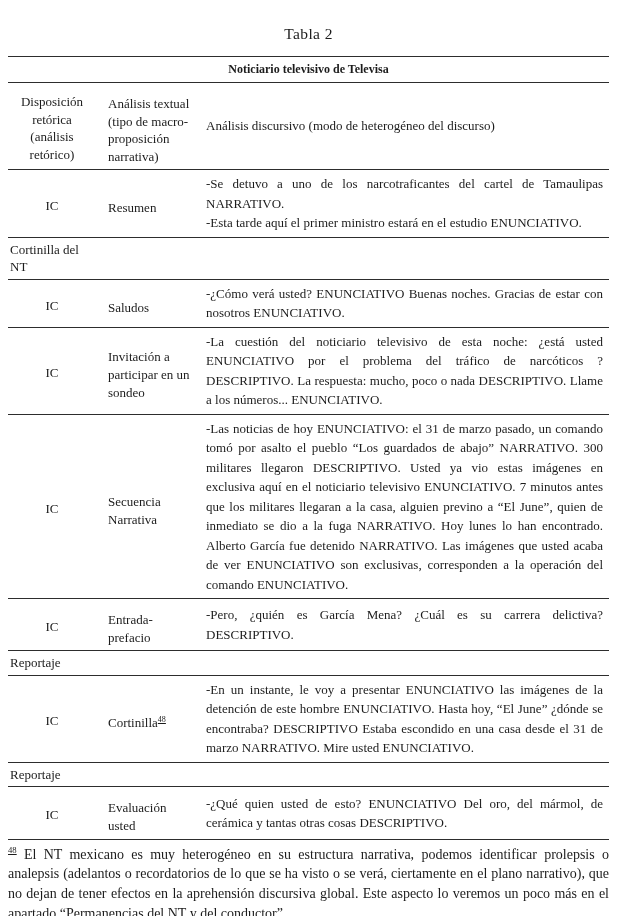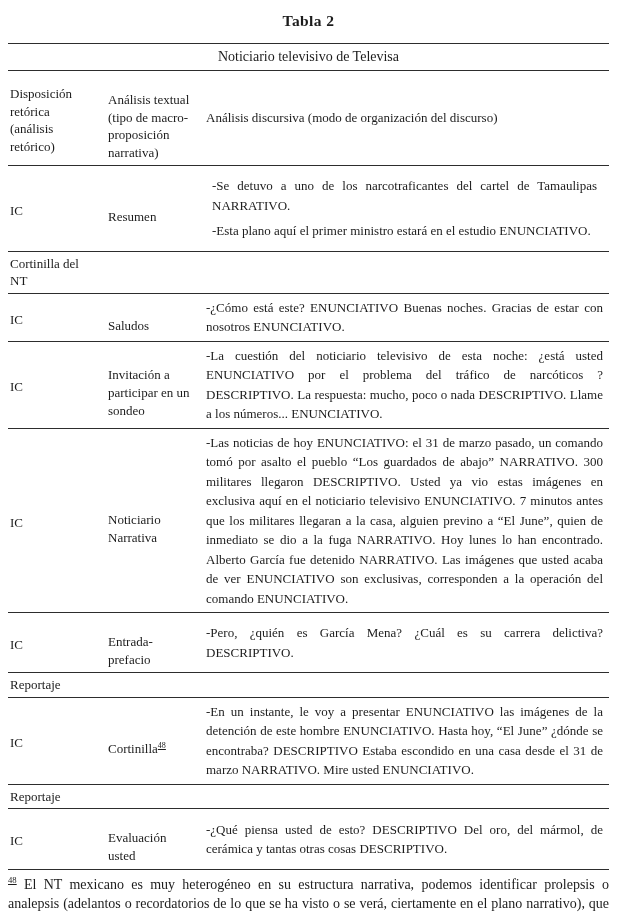--- a/index.html
+++ b/index.html
@@ -9,50 +9,50 @@
     min-height: 916px;
     color: #1c1c1c;
     font-family: "Liberation Serif", serif;
     font-size: 13px;
   }
   .page { padding: 6px 8px 6px 8px; }
 
   .doc-title {
     text-align: center;
     font-size: 15.5px;
-    font-weight: bold;
+    font-weight: normal;
     letter-spacing: 0.4px;
-    margin: 6px 0 13px 0;
+    margin: 19px 0 13px 0;
   }
 
   table.analysis {
     width: 100%;
     border-collapse: collapse;
     border-top: 1.4px solid #2d2d2d;
   }
   table.analysis tr { border-bottom: 1px solid #2d2d2d; }
 
   .caption-cell {
     text-align: center;
-    font-weight: normal;
-    font-size: 14px;
+    font-weight: bold;
+    font-size: 12px;
     padding: 5px 4px;
   }
 
   th, td {
     vertical-align: middle;
     text-align: left;
     font-weight: normal;
   }
 
-  .c1 { width: 92px;  padding: 8px 6px 4px 2px; line-height: 1.35; }
-  .c2 { width: 102px; padding: 20px 8px 4px 8px; line-height: 1.35; }
+  .c1 { width: 92px;  padding: 8px 6px 4px 2px; line-height: 1.35; text-align: center; }
+  .c2 { width: 102px; padding: 12px 8px 4px 8px; line-height: 1.35; }
   .c3 { padding: 4px 6px 4px 4px; line-height: 1.5; text-align: justify; }
   .header-row .c3 { text-align: left; }
-  .c3 p { margin: 6px; }
+  .c3 p { margin: 0; }
 
   .section-cell { padding: 3px 2px; line-height: 1.35; }
   .section-cell .narrow { max-width: 88px; }
 
   sup { font-size: 0.62em; vertical-align: super; line-height: 0; text-decoration: underline; }
 
   .footnote {
     margin-top: 5px;
     font-size: 14px;
     line-height: 1.42;
@@ -67,55 +67,55 @@
   <h1 class="doc-title">Tabla 2</h1>
 
   <table class="analysis">
     <thead>
       <tr class="caption-row">
         <th colspan="3" class="caption-cell">Noticiario televisivo de Televisa</th>
       </tr>
       <tr class="header-row">
         <th class="c1">Disposición retórica (análisis retórico)</th>
         <th class="c2">Análisis textual (tipo de macro-proposición narrativa)</th>
-        <th class="c3">Análisis discursiva (modo de organización del discurso)</th>
+        <th class="c3">Análisis discursivo (modo de heterogéneo del discurso)</th>
       </tr>
     </thead>
     <tbody>
 
       <tr class="data-row">
         <td class="c1">IC</td>
         <td class="c2">Resumen</td>
         <td class="c3">
           <p>-Se detuvo a uno de los narcotraficantes del cartel de Tamaulipas NARRATIVO.</p>
-          <p>-Esta plano aquí el primer ministro estará en el estudio ENUNCIATIVO.</p>
+          <p>-Esta tarde aquí el primer ministro estará en el estudio ENUNCIATIVO.</p>
         </td>
       </tr>
 
       <tr class="section-row">
         <td colspan="3" class="section-cell">
           <div class="narrow">Cortinilla del NT</div>
         </td>
       </tr>
 
       <tr class="data-row">
         <td class="c1">IC</td>
         <td class="c2">Saludos</td>
-        <td class="c3">-¿Cómo está este? ENUNCIATIVO Buenas noches. Gracias de estar con nosotros ENUNCIATIVO.</td>
+        <td class="c3">-¿Cómo verá usted? ENUNCIATIVO Buenas noches. Gracias de estar con nosotros ENUNCIATIVO.</td>
       </tr>
 
       <tr class="data-row">
         <td class="c1">IC</td>
         <td class="c2">Invitación a participar en un sondeo</td>
         <td class="c3">-La cuestión del noticiario televisivo de esta noche: ¿está usted ENUNCIATIVO por el problema del tráfico de narcóticos ? DESCRIPTIVO. La respuesta: mucho, poco o nada DESCRIPTIVO. Llame a los números... ENUNCIATIVO.</td>
       </tr>
 
       <tr class="data-row">
         <td class="c1">IC</td>
-        <td class="c2">Noticiario Narrativa</td>
+        <td class="c2">Secuencia Narrativa</td>
         <td class="c3">-Las noticias de hoy ENUNCIATIVO: el 31 de marzo pasado, un comando tomó por asalto el pueblo “Los guardados de abajo” NARRATIVO. 300 militares llegaron DESCRIPTIVO. Usted ya vio estas imágenes en exclusiva aquí en el noticiario televisivo ENUNCIATIVO. 7 minutos antes que los militares llegaran a la casa, alguien previno a “El June”, quien de inmediato se dio a la fuga NARRATIVO. Hoy lunes lo han encontrado. Alberto García fue detenido NARRATIVO. Las imágenes que usted acaba de ver  ENUNCIATIVO son exclusivas, corresponden a la operación del comando ENUNCIATIVO.</td>
       </tr>
 
       <tr class="data-row">
         <td class="c1">IC</td>
         <td class="c2">Entrada-prefacio</td>
         <td class="c3">-Pero, ¿quién es García Mena? ¿Cuál es su carrera delictiva? DESCRIPTIVO.</td>
       </tr>
 
       <tr class="section-row">
@@ -132,21 +132,21 @@
 
       <tr class="section-row">
         <td colspan="3" class="section-cell">
           <div>Reportaje</div>
         </td>
       </tr>
 
       <tr class="data-row">
         <td class="c1">IC</td>
         <td class="c2">Evaluación usted</td>
-        <td class="c3">-¿Qué piensa usted de esto? DESCRIPTIVO Del oro, del mármol, de cerámica y tantas otras cosas DESCRIPTIVO.</td>
+        <td class="c3">-¿Qué quien usted de esto? ENUNCIATIVO Del oro, del mármol, de cerámica y tantas otras cosas DESCRIPTIVO.</td>
       </tr>
 
     </tbody>
   </table>
 
   <div class="footnote">
     <sup>48</sup><span> El NT mexicano es muy heterogéneo en su estructura narrativa, podemos identificar prolepsis o analepsis (adelantos o recordatorios de lo que se ha visto o se verá, ciertamente en el plano narrativo), que no dejan de tener efectos en la aprehensión discursiva global. Este aspecto lo veremos un poco más en el apartado “Permanencias del NT y del conductor”.</span>
   </div>
 
 </div>

